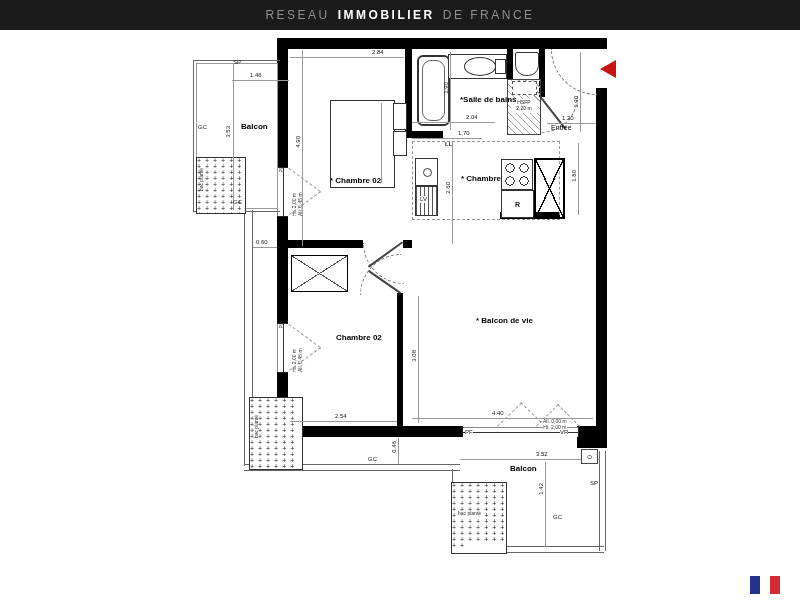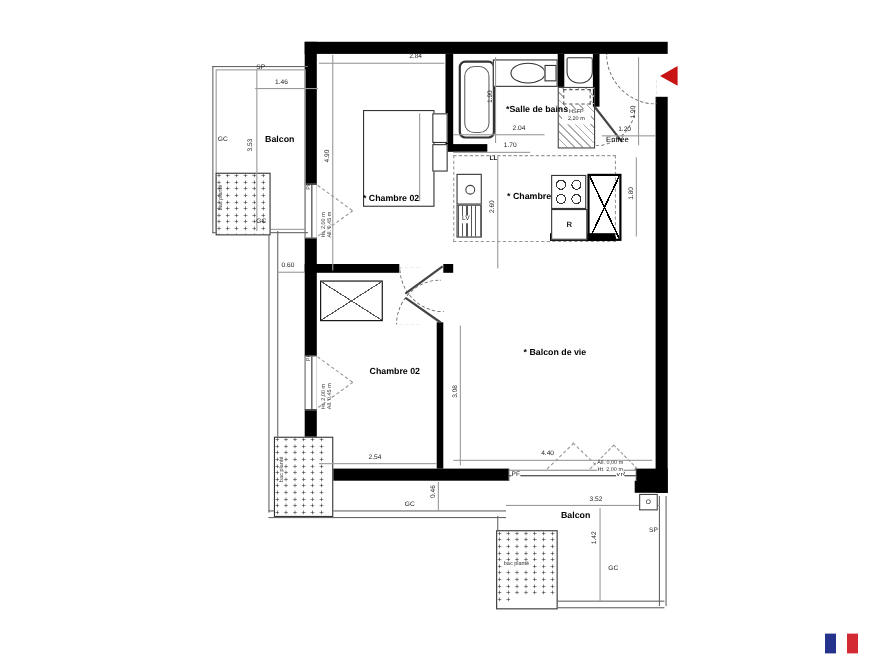--- a/index.html
+++ b/index.html
@@ -231,15 +231,20 @@
   <span class="lbl" style="left:233px;top:199px;font-size:6px;">GC</span>
   <span class="lbl" style="left:368px;top:456px;font-size:6px;">GC</span>
   <span class="lbl" style="left:553px;top:514px;font-size:6px;">GC</span>
   <span class="lbl" style="left:590px;top:480px;font-size:6px;">SP</span>
   <div class="obox" style="left:581px;top:449px;width:15px;height:13px;">
     <span>O</span>
   </div>
 
   <div class="arrow-left" style="left:600px;top:60px;"></div>
 
+  <div class="footer">
+    <span>RESEAU</span>
+    <span class="white">IMMOBILIER</span>
+    <span>DE FRANCE</span>
+  </div>
   <div class="flag"></div>
 
 </div>
 
 </body></html>

